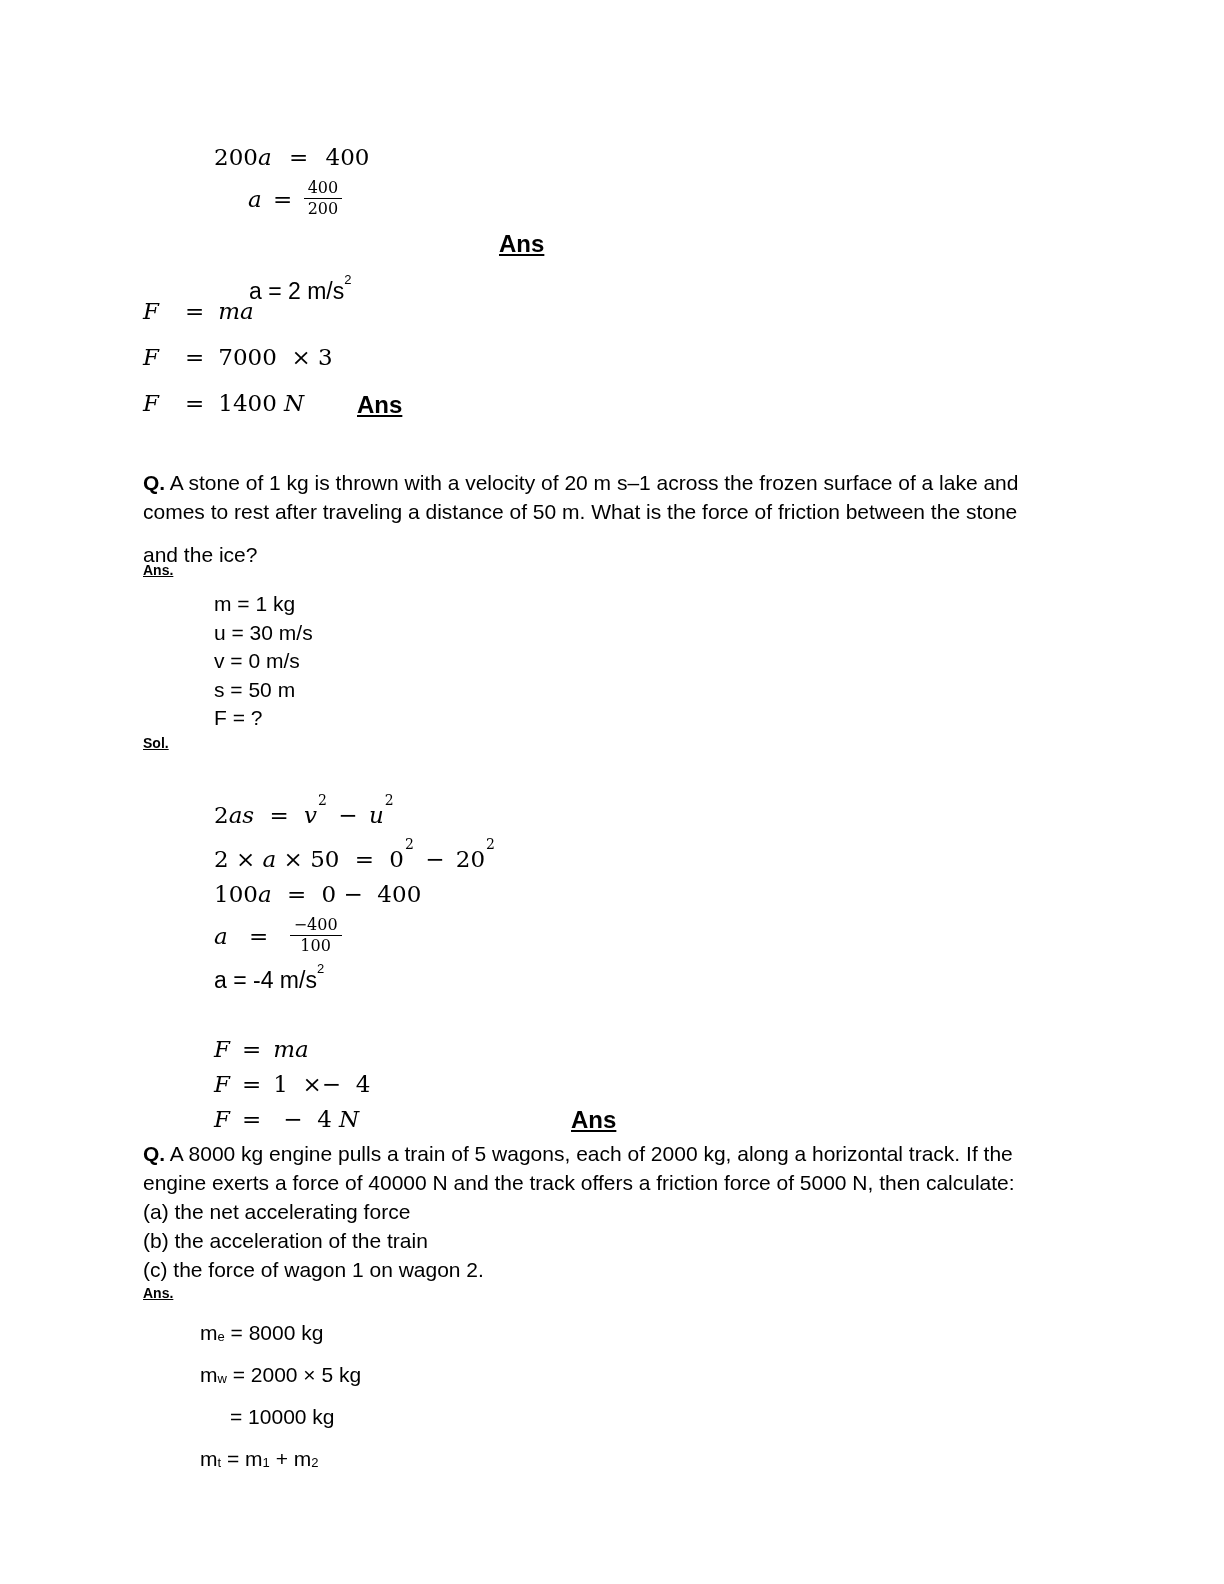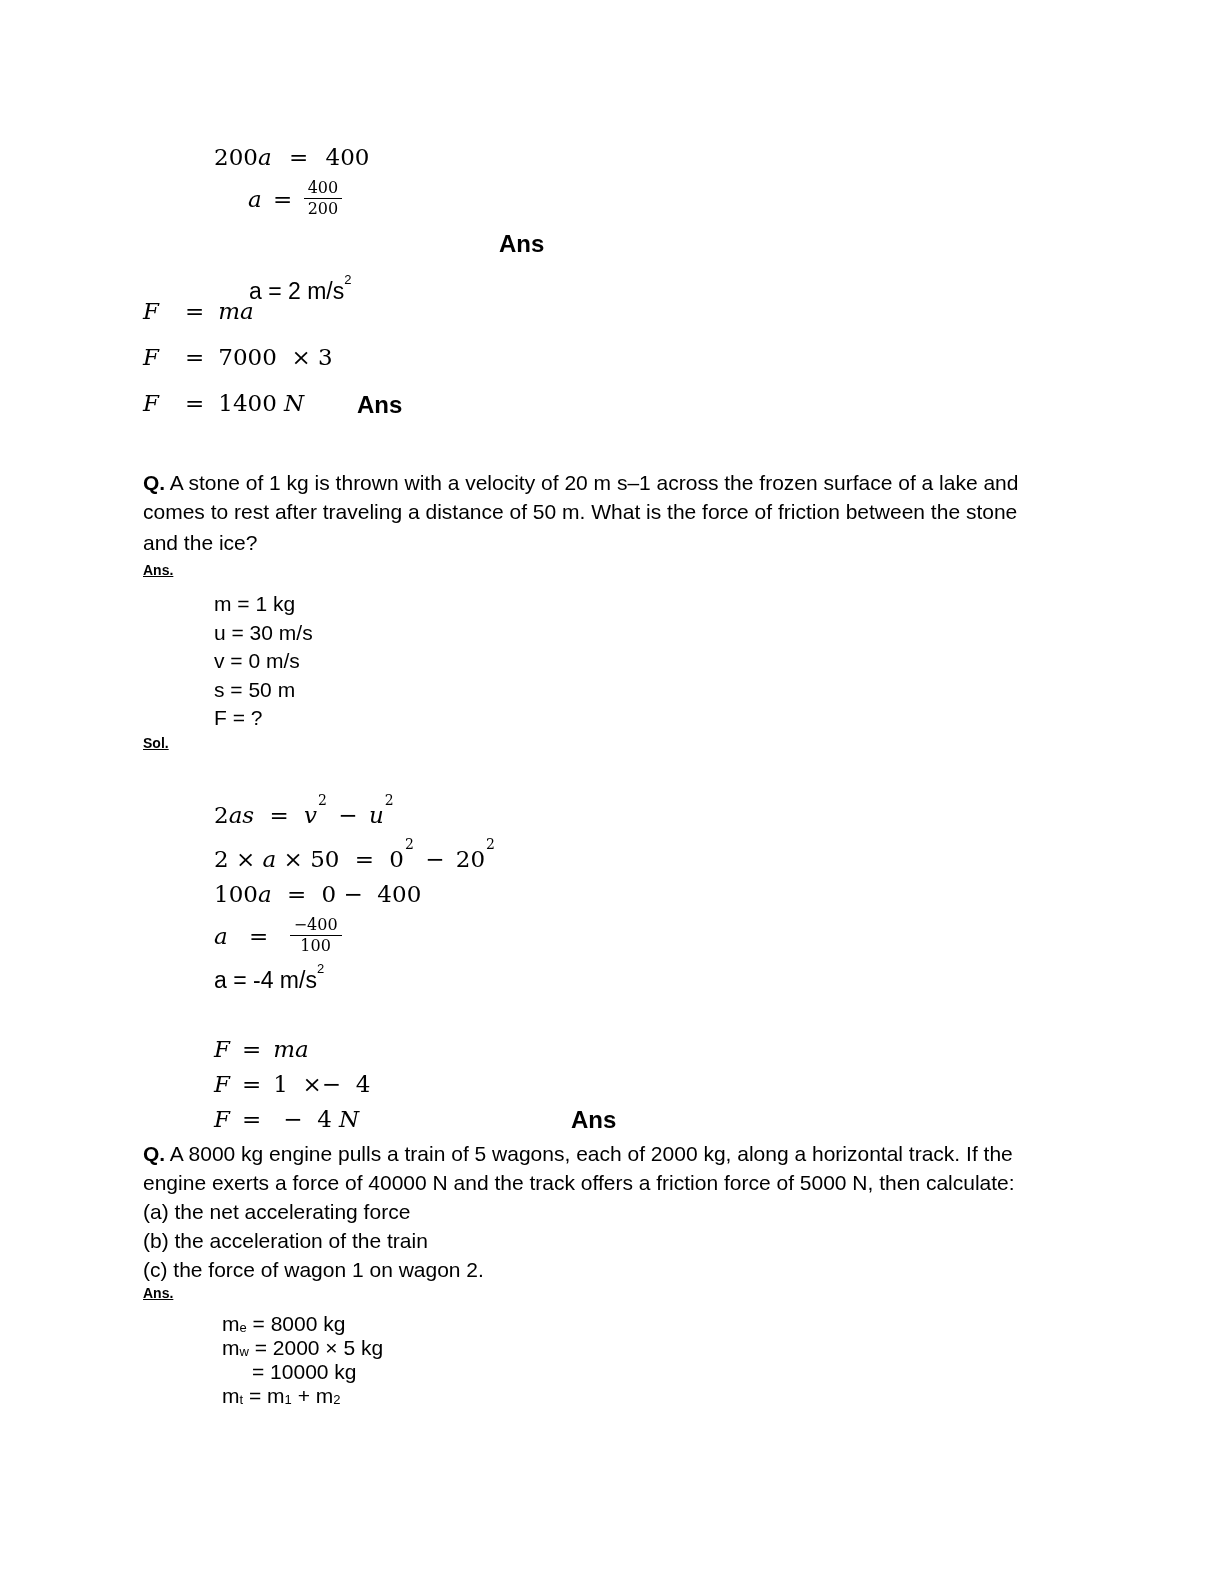--- a/index.html
+++ b/index.html
@@ -2,21 +2,21 @@
 <html><head>
 <meta charset="utf-8">
 <style>
   html, body { margin:0; padding:0; background:#ffffff; }
   body { width:1224px; height:1584px; position:relative; overflow:hidden; color:#000; }
   .abs { position:absolute; white-space:nowrap; }
   .math { font-family:"DejaVu Serif","Liberation Serif",serif; font-size:23px; }
   .mi { font-style:italic; }
   .txt { font-family:"Liberation Sans","DejaVu Sans",sans-serif; font-size:21px; }
   .txtq { font-family:"Liberation Sans","DejaVu Sans",sans-serif; font-size:21px; line-height:29px; }
-  .ans { font-family:"Liberation Sans","DejaVu Sans",sans-serif; font-weight:bold; font-size:24px; }
+  .ans { font-family:"Liberation Sans","DejaVu Sans",sans-serif; font-weight:bold; text-decoration:underline; font-size:24px; }
   .lbl { font-family:"Liberation Sans","DejaVu Sans",sans-serif; font-weight:bold; text-decoration:underline; font-size:14px; }
   .frac { display:inline-block; vertical-align:middle; text-align:center; font-size:16px; line-height:20px; }
   .frac .num { display:block; border-bottom:1.5px solid #000; padding:0 4px; }
   .frac .den { display:block; padding:0 4px; }
   sup { font-size:13px; vertical-align:top; position:relative; top:-6px; }
   .msup { font-size:14px; vertical-align:top; position:relative; top:-10px; margin-left:1px; }
   sub { font-size:13px; vertical-align:bottom; position:relative; top:4px; }
   .gap { display:inline-block; }
 </style>
 </head>
@@ -50,21 +50,21 @@
   <span class="mi">F</span><span class="gap" style="width:26px"></span><span>=</span><span class="gap" style="width:14px"></span><span style="white-space:pre;">7000  × 3</span>
 </div>
 <div class="abs math" style="left:143px; top:390px;">
   <span class="mi">F</span><span class="gap" style="width:26px"></span><span>=</span><span class="gap" style="width:14px"></span><span>1400</span> <span class="mi">N</span>
 </div>
 <div class="abs ans" style="left:357px; top:391px;">Ans</div>
 
 <div class="abs txtq" style="left:143px; top:468px;">
   <div><b>Q.</b><span> A stone of 1 kg is thrown with a velocity of 20 m s–1 across the frozen surface of a lake and</span></div>
   <div>comes to rest after traveling a distance of 50 m. What is the force of friction between the stone</div>
-  <div style="margin-top:2px;">and the ice?</div>
+  <div style="margin-top:14px;">and the ice?</div>
 </div>
 <div class="abs lbl" style="left:143px; top:562px;">Ans.</div>
 
 <div class="abs txt" style="left:214px; top:590px; line-height:28.6px;">
   <div>m = 1 kg</div>
   <div>u = 30 m/s</div>
   <div>v = 0 m/s</div>
   <div>s = 50 m</div>
   <div>F = ?</div>
 </div>
@@ -118,18 +118,18 @@
 
 <div class="abs txtq" style="left:143px; top:1139px;">
   <div><b>Q.</b><span> A 8000 kg engine pulls a train of 5 wagons, each of 2000 kg, along a horizontal track. If the</span></div>
   <div>engine exerts a force of 40000 N and the track offers a friction force of 5000 N, then calculate:</div>
   <div>(a) the net accelerating force</div>
   <div>(b) the acceleration of the train</div>
   <div>(c) the force of wagon 1 on wagon 2.</div>
 </div>
 <div class="abs lbl" style="left:143px; top:1285px;">Ans.</div>
 
-<div class="abs txt" style="left:222px; top:1312px; line-height:24px;">
+<div class="abs txt" style="left:200px; top:1312px; line-height:42px;">
   <div><span>m</span><sub>e</sub><span style="white-space:pre;"> = 8000 kg</span></div>
   <div><span>m</span><sub>w</sub><span style="white-space:pre;"> = 2000 × 5 kg</span></div>
   <div style="padding-left:30px;"><span>= 10000 kg</span></div>
   <div><span>m</span><sub>t</sub><span style="white-space:pre;"> = m</span><sub>1</sub><span style="white-space:pre;"> + m</span><sub>2</sub></div>
 </div>
 
 </body></html>

